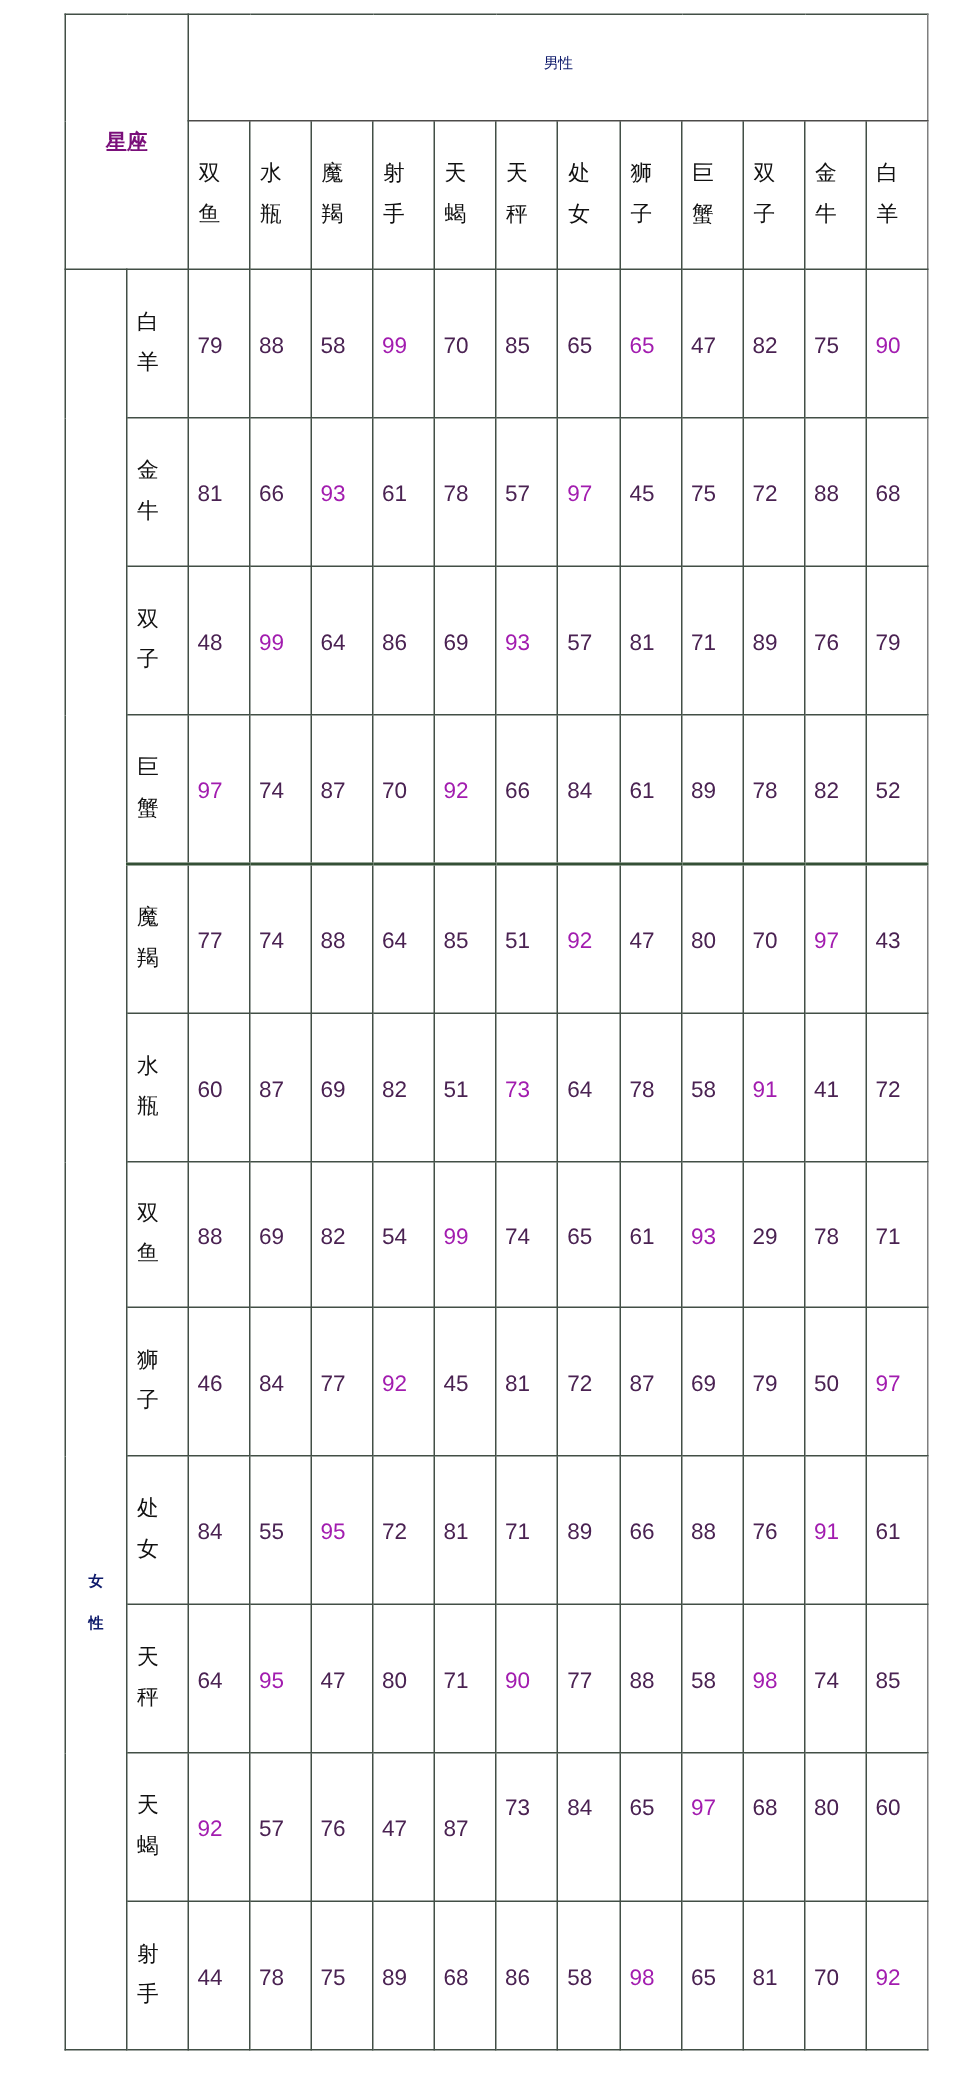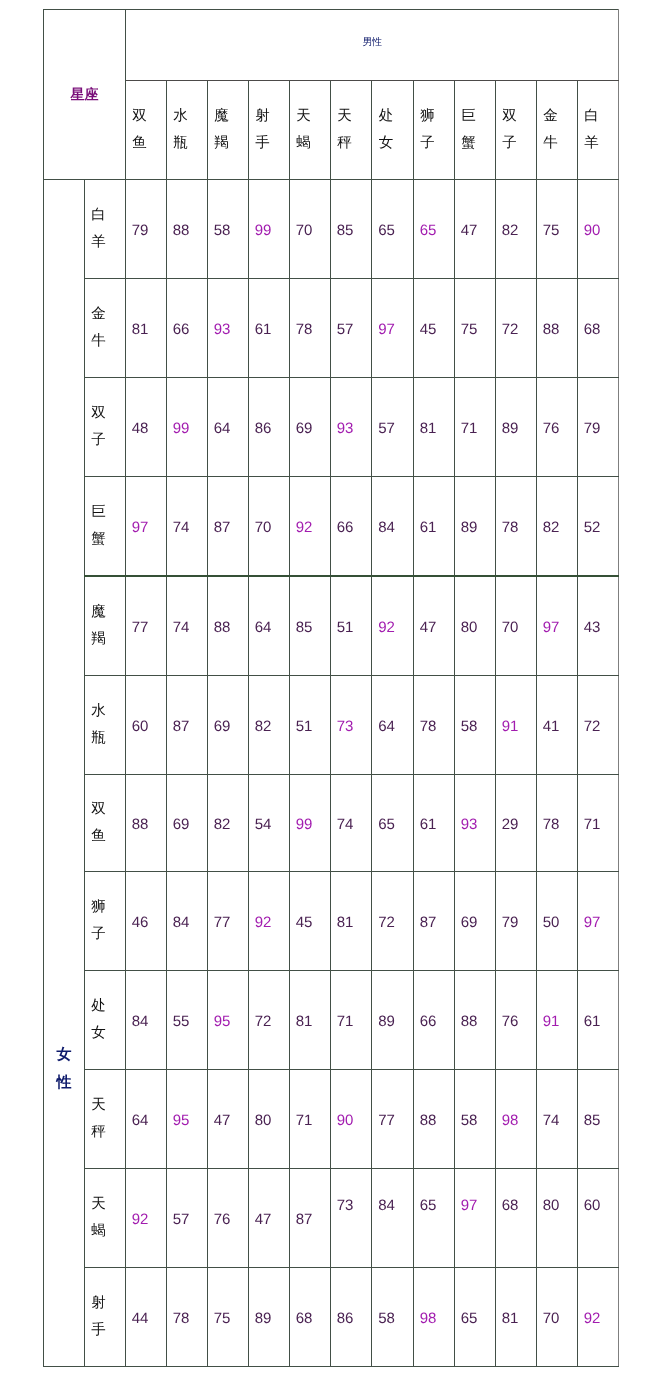--- a/index.html
+++ b/index.html
@@ -63,21 +63,21 @@
     font-weight: normal;
     font-size: 10px;
     line-height: 15px;
     letter-spacing: -0.5px;
     position: relative;
     top: -3px;
   }
   .female-title {
     color: #0e1a6b;
     font-weight: bold;
-    font-size: 15px;
+    font-size: 10px;
     line-height: 28px;
     width: 15px;
     margin: 0 auto;
     position: relative;
     top: 296px;
   }
   .corner-title {
     color: #7a0f7a;
     font-weight: bold;
     font-size: 14px;

